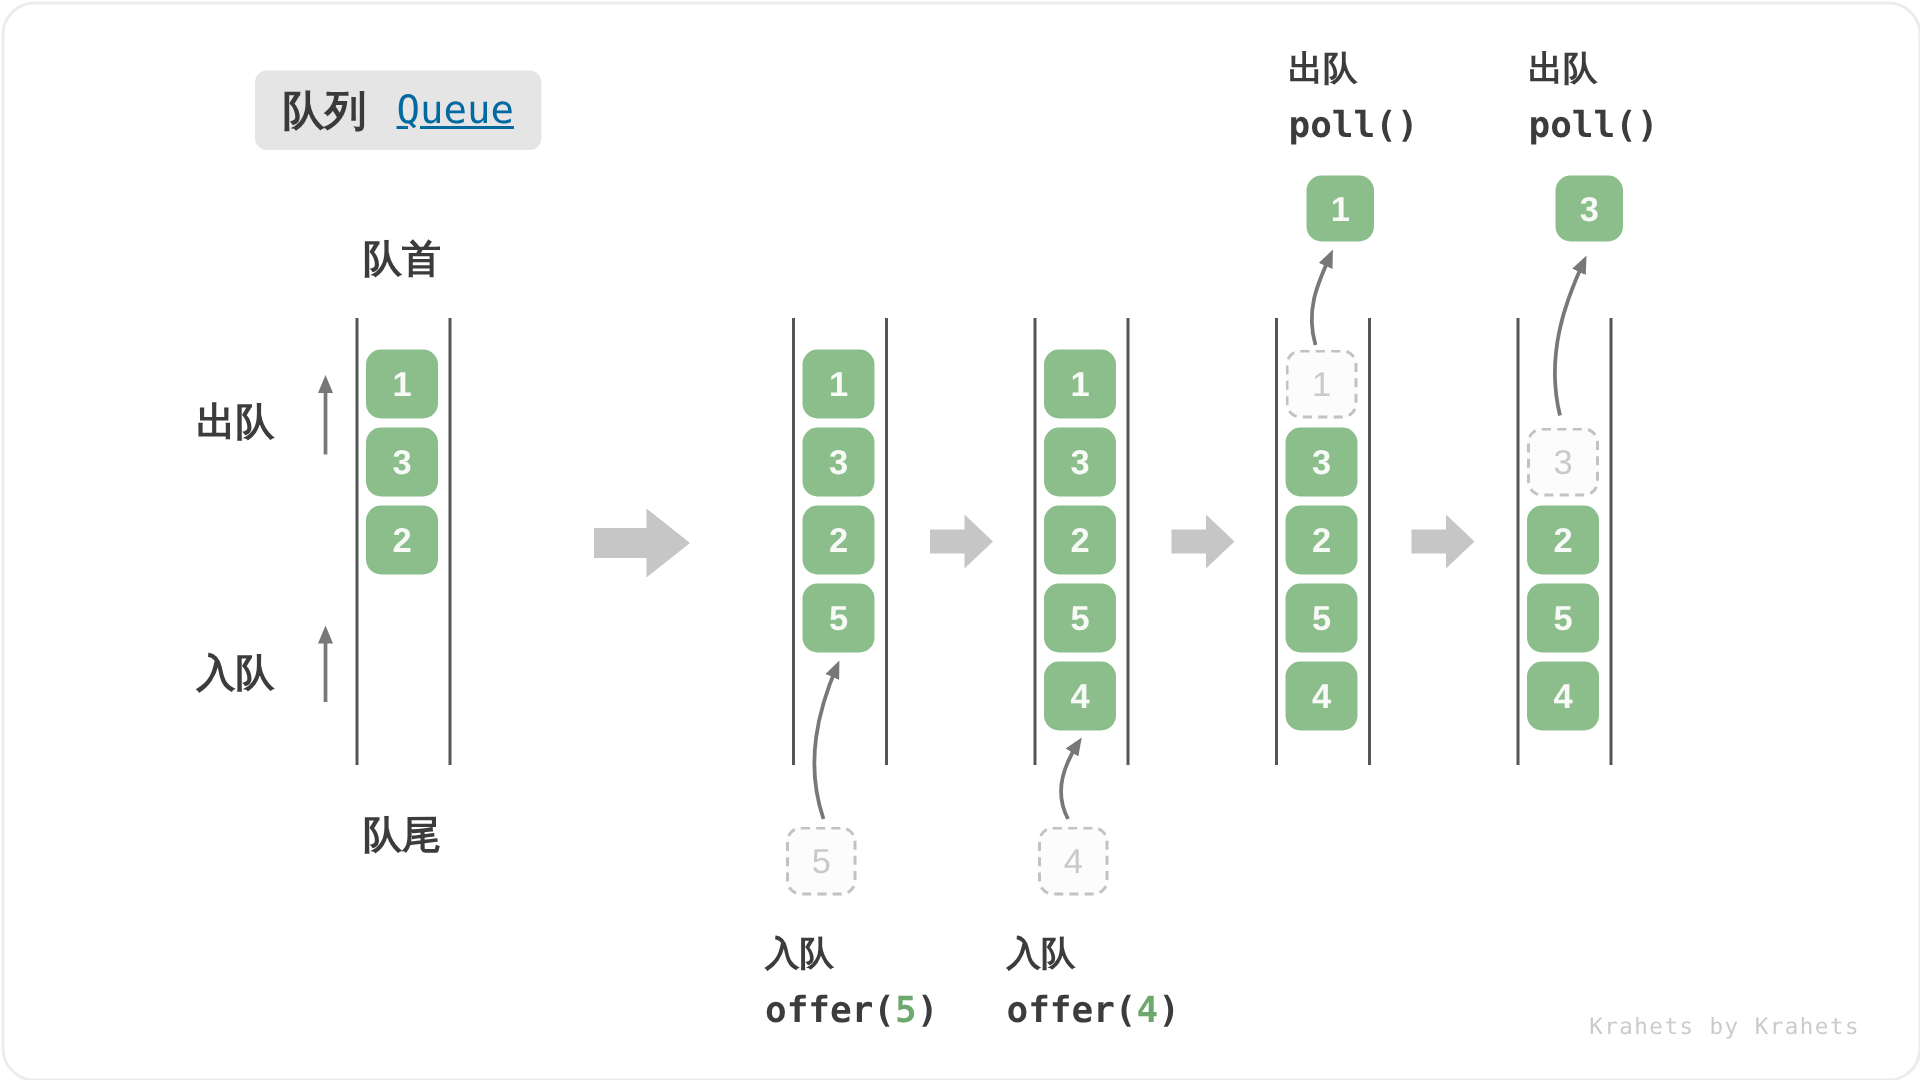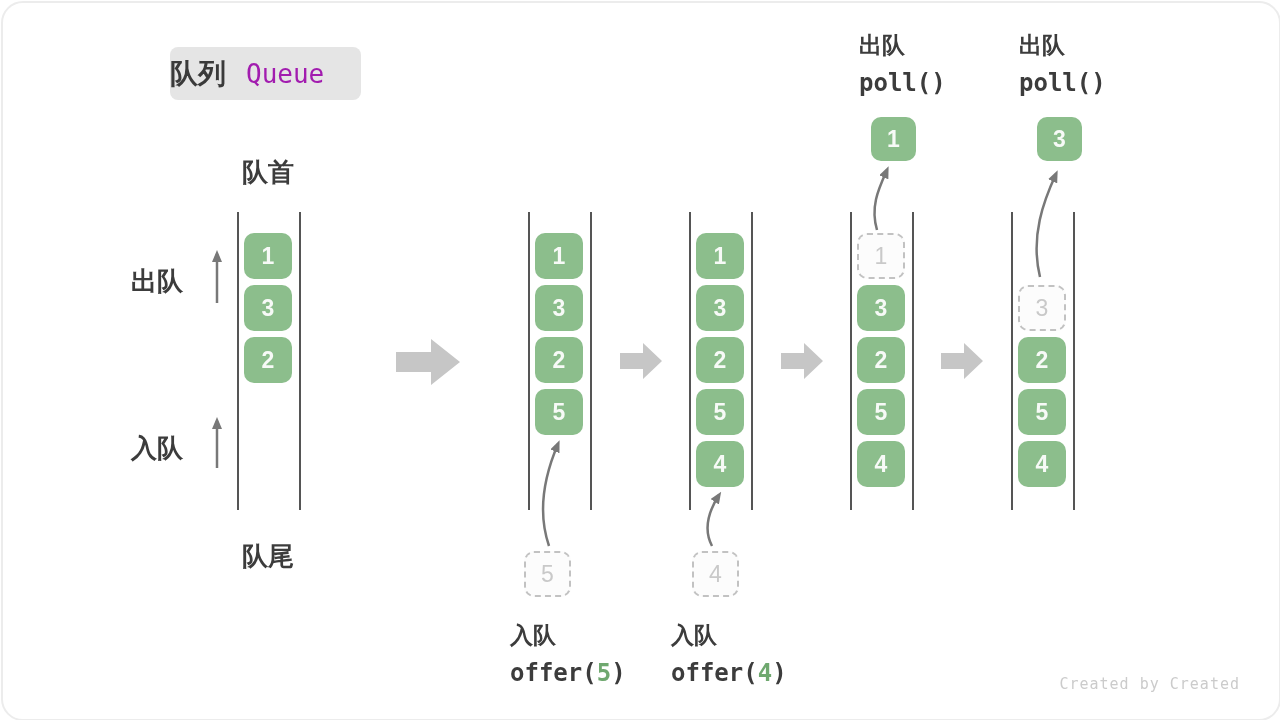--- a/index.html
+++ b/index.html
@@ -4,24 +4,24 @@
 <style>
   html,body{margin:0;padding:0;background:#ffffff;}
   body{width:1280px;height:720px;position:relative;overflow:hidden;
        font-family:"Liberation Sans",sans-serif;}
   .frame{position:absolute;left:1px;top:1px;width:1276px;height:716px;
          border:2px solid #ececec;border-radius:22px;background:#ffffff;}
 
   
   .title-badge{position:absolute;left:170px;top:47px;width:191px;height:53px;
     background:#e5e5e5;border-radius:8px;display:flex;align-items:center;
-    gap:20px;}
+    justify-content:center;gap:20px;}
   .title-zh{font-size:28px;font-weight:700;color:#3a3a3a;}
   .title-en{font-family:"DejaVu Sans Mono",monospace;font-size:26px;
-    font-weight:500;color:#a21caf;}
+    font-weight:500;color:#0369a1;text-decoration:underline;}
 
   
   .zh-label{position:absolute;font-size:26px;font-weight:700;color:#3c3c3c;
     white-space:nowrap;}
 
   
   .qline{position:absolute;width:2px;background:#555555;}
   .cell{position:absolute;width:48px;height:46px;border-radius:10px;
     display:flex;align-items:center;justify-content:center;
     box-sizing:border-box;font-size:23px;}
@@ -144,13 +144,13 @@
 
 <div class="op" style="left:510px;top:620px;">
   <span class="op-zh">入队</span>
   <span class="op-code"><span>offer(</span><span class="op-arg">5</span><span>)</span></span>
 </div>
 <div class="op" style="left:671px;top:620px;">
   <span class="op-zh">入队</span>
   <span class="op-code"><span>offer(</span><span class="op-arg">4</span><span>)</span></span>
 </div>
 
-<div class="watermark">Created by Created</div>
+<div class="watermark">Krahets by Krahets</div>
 
 </body></html>

